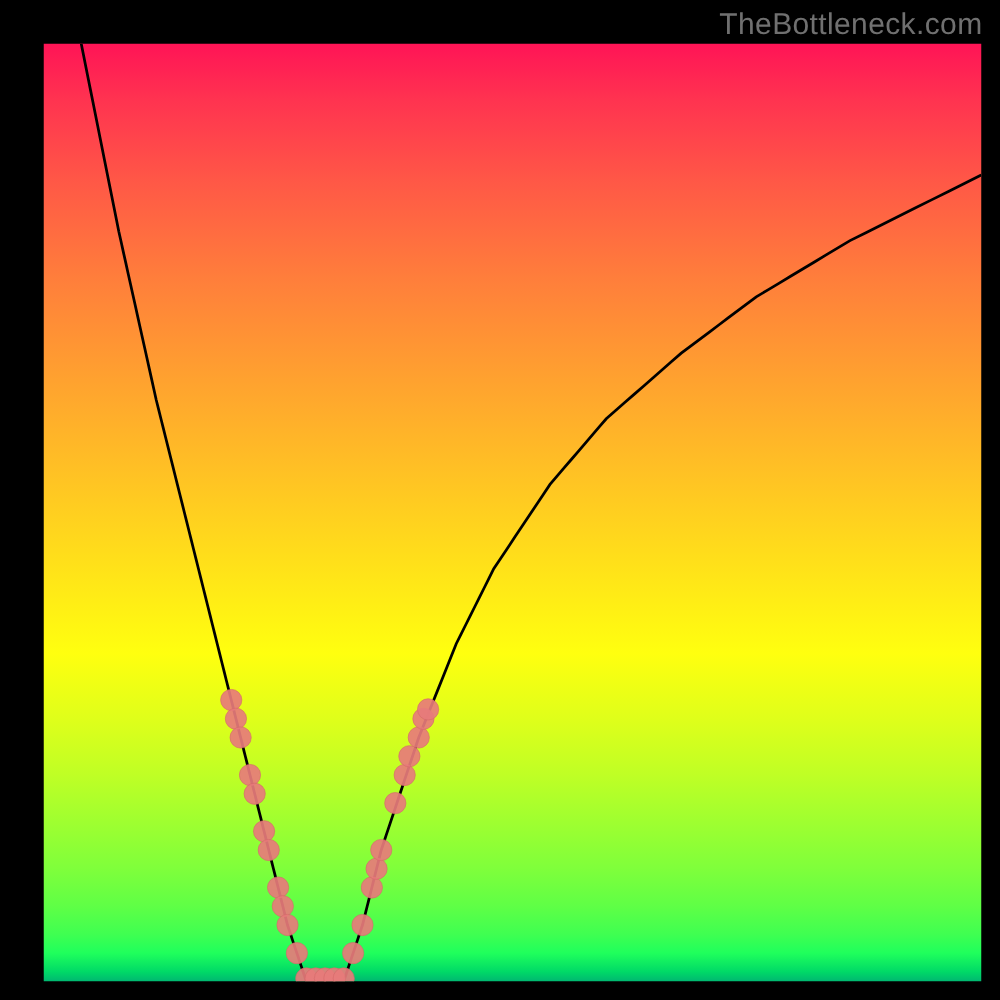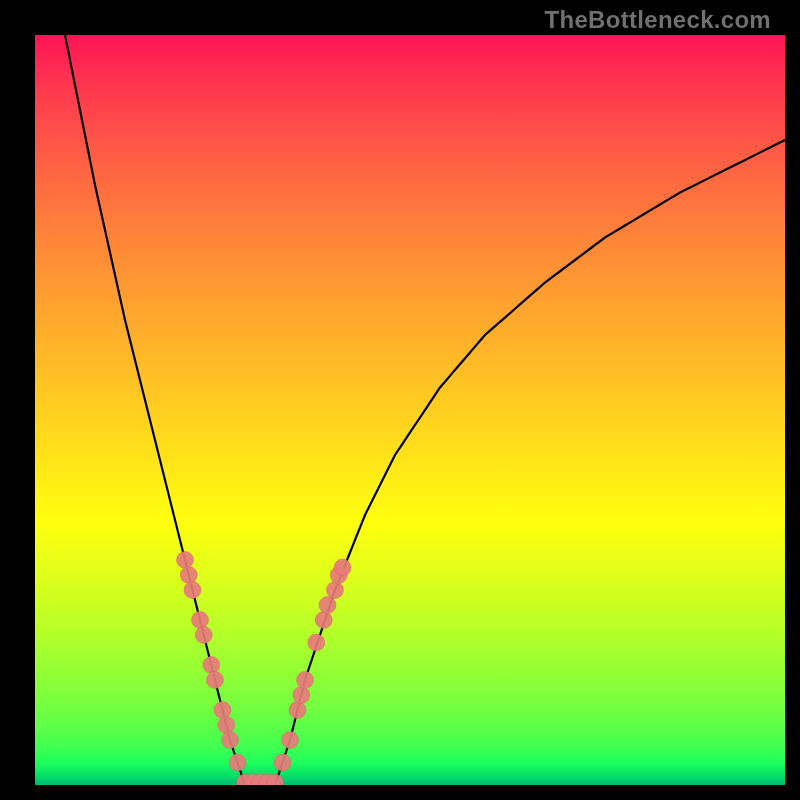--- a/index.html
+++ b/index.html
@@ -31,24 +31,24 @@
       #7fff3b 88%,
       #5fff46 92%,
       #3fff51 95%,
       #1fff5c 97%,
       #00d967 99%,
       #00b871 100%);
   }
   .watermark {
     position: absolute;
     top: 6px;
-    right: 29px;
+    right: 14px;
     font-family: Arial, sans-serif;
     font-size: 24px;
-    font-weight: 700;
+    font-weight: 400;
     color: #707070;
     letter-spacing: 0.3px;
   }
   svg.curves {
     position: absolute;
     left: 0;
     top: 0;
     width: 750px;
     height: 750px;
   }

